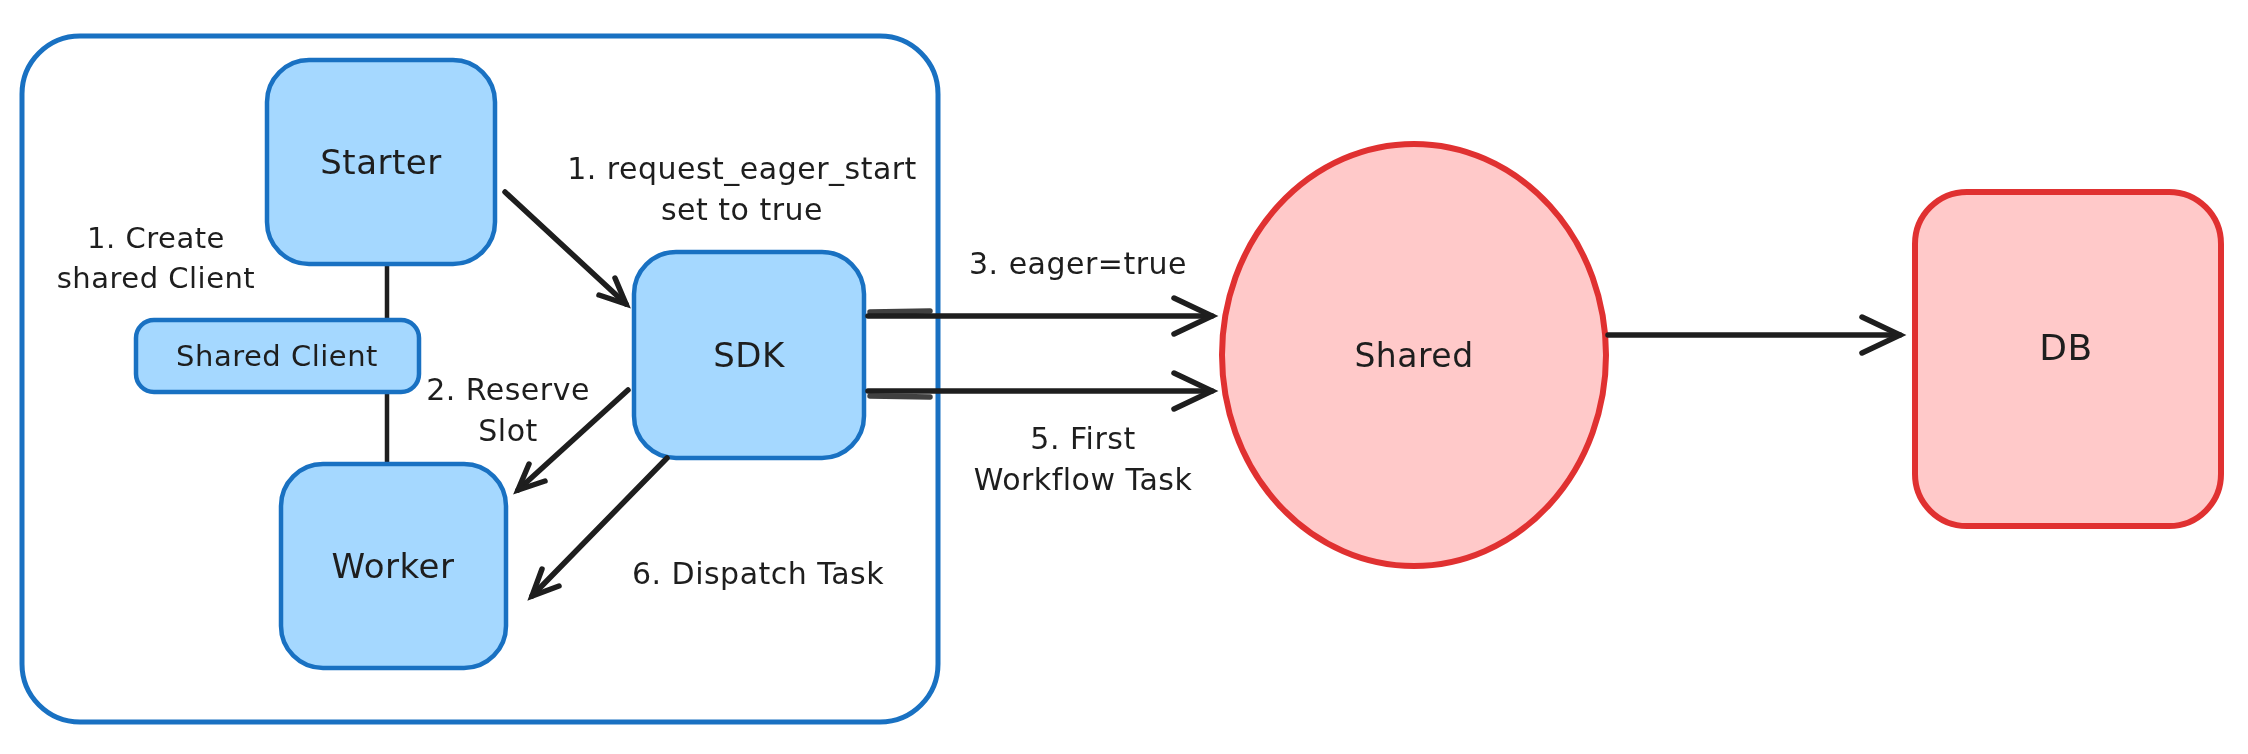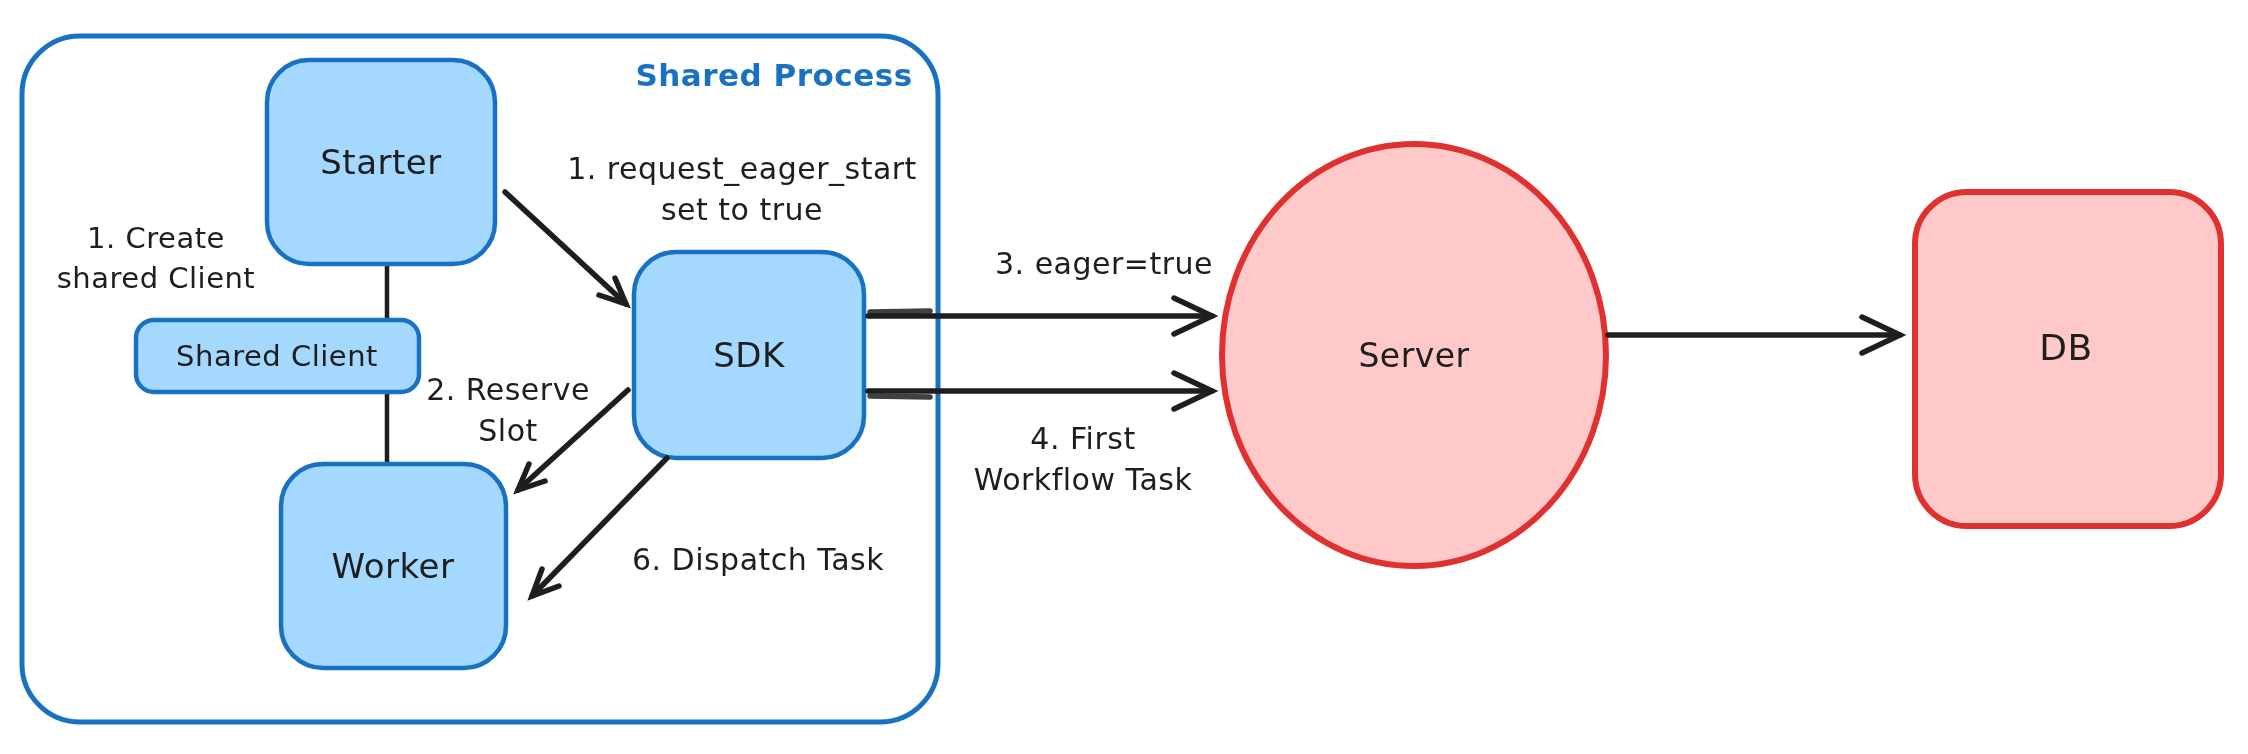--- a/index.html
+++ b/index.html
@@ -77,44 +77,43 @@
       <line x1="870" y1="396" x2="930" y2="397" opacity="0.85"></line>
       <polyline points="1174,373 1212,391 1174,409"></polyline>
     </g>
 
     <g stroke="#1e1e1e" stroke-width="5.5" stroke-linecap="round" fill="none">
       <line x1="1608" y1="335" x2="1900" y2="335"></line>
       <polyline points="1862,317 1900,335 1862,353"></polyline>
     </g>
   </svg>
 
-  <div class="label container-title" style="left:774px; top:75px;">Shared Process</div>
 
   <div class="label node-label" style="left:381px; top:162px;">Starter</div>
 
   <div class="label lbl-shared-client" style="left:277px; top:356px;">Shared Client</div>
 
   <div class="label node-label" style="left:393px; top:566px;">Worker</div>
 
   <div class="label node-label" style="left:749px; top:355px;">SDK</div>
 
-  <div class="label lbl-server" style="left:1414px; top:356px;">Server</div>
+  <div class="label lbl-server" style="left:1414px; top:356px;">Shared</div>
 
   <div class="label lbl-db" style="left:2066px; top:348px;">DB</div>
 
   <div class="label annotation" style="left:156px; top:258px; font-size:29px;">1. Create
 shared Client</div>
 
   <div class="label annotation" style="left:742px; top:189px;">1. request_eager_start
 set to true</div>
 
   <div class="label annotation" style="left:508px; top:410px;">2. Reserve
 Slot</div>
 
-  <div class="label annotation" style="left:1104px; top:264px;">3. eager=true</div>
+  <div class="label annotation" style="left:1078px; top:264px;">3. eager=true</div>
 
 
-  <div class="label annotation" style="left:1083px; top:459px;">4. First
+  <div class="label annotation" style="left:1083px; top:459px;">5. First
 Workflow Task</div>
 
-  <div class="label annotation" style="left:758px; top:560px;">6. Dispatch Task</div>
+  <div class="label annotation" style="left:758px; top:574px;">6. Dispatch Task</div>
 
 </div>
 
 </body></html>

